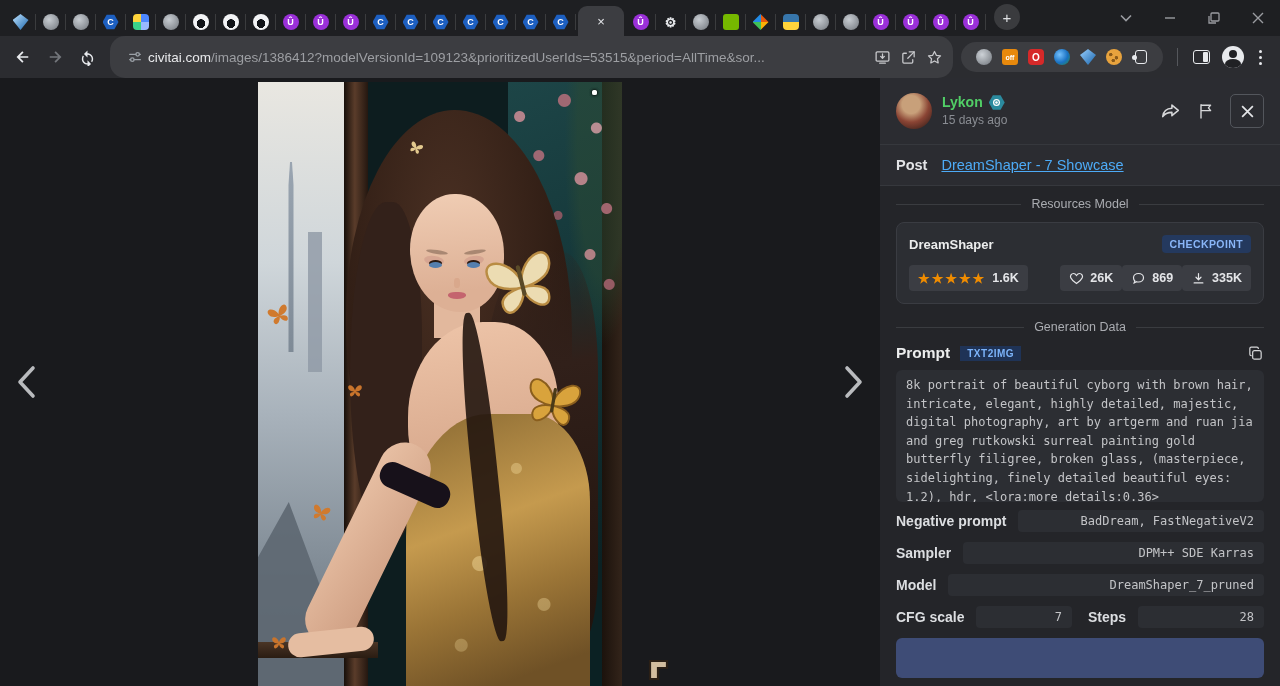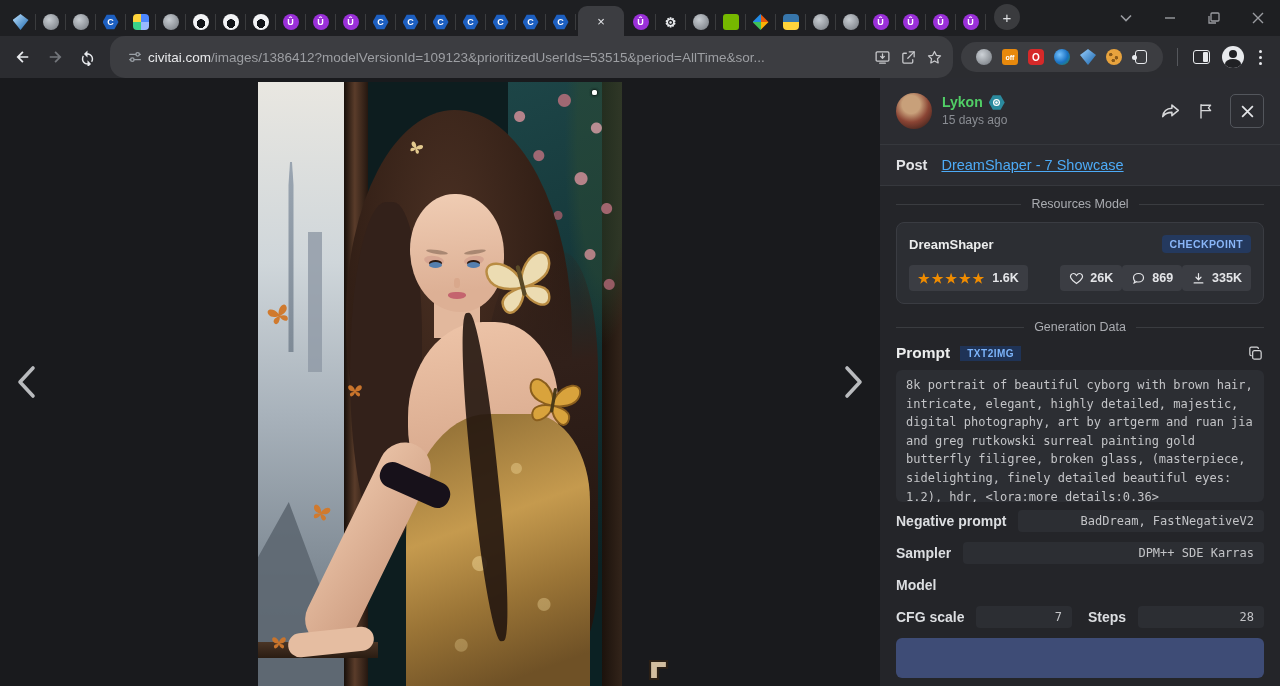--- a/index.html
+++ b/index.html
@@ -537,20 +537,21 @@
       <div class="frow">
         <span class="flabel">Negative prompt</span>
         <span class="fval">BadDream, FastNegativeV2</span>
       </div>
       <div class="frow">
         <span class="flabel">Sampler</span>
         <span class="fval">DPM++ SDE Karras</span>
       </div>
       <div class="frow">
         <span class="flabel">Model</span>
+        <span class="fval">DreamShaper_7_pruned</span>
       </div>
 
       <div class="fgrid">
         <div class="cell">
           <span class="flabel">CFG scale</span>
           <span class="fval">7</span>
         </div>
         <div class="cell">
           <span class="flabel">Steps</span>
           <span class="fval">28</span>

